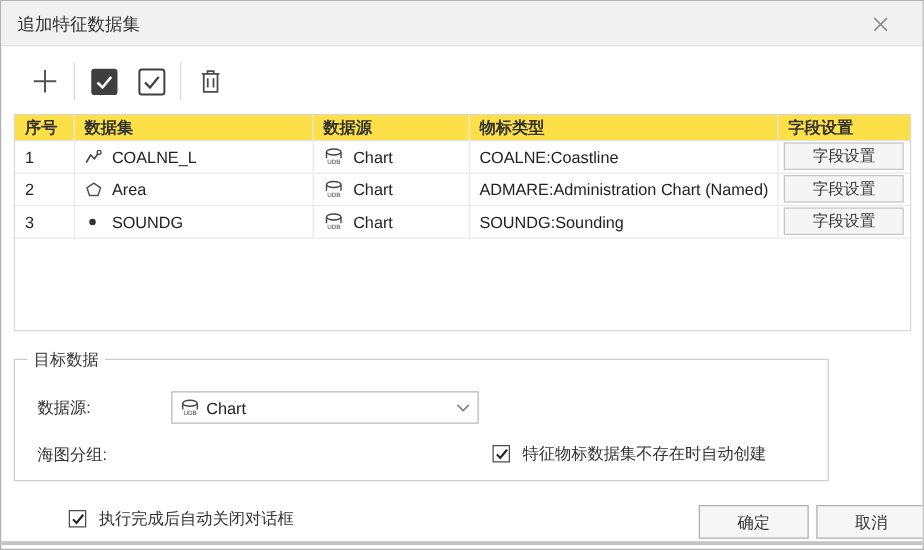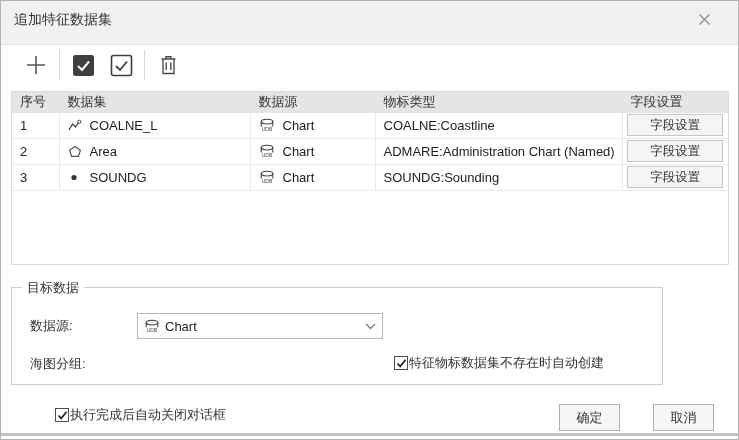--- a/index.html
+++ b/index.html
@@ -1,63 +1,63 @@
 <!DOCTYPE html>
 <html><head>
 <meta charset="utf-8">
 <style>
   * { margin:0; padding:0; box-sizing:border-box; }
   html,body { width:739px; height:440px; background:#fff; font-family:"Liberation Sans","DejaVu Sans",sans-serif; }
   .dialog { position:absolute; top:0; left:0; width:739px; height:440px; background:#fff;
             border:1px solid #b3b3b3; overflow:hidden; }
 
   
-  .titlebar { position:absolute; top:0; left:0; right:0; height:44px; background:#f1f1f1;
+  .titlebar { position:absolute; top:0; left:0; right:0; height:36px; background:#f1f1f1;
               border-bottom:1px solid #e2e2e2; }
   .titlebar .title { position:absolute; left:13px; top:0; line-height:36px; font-size:14px; color:#333; }
   .close-btn { position:absolute; right:14px; top:0; width:40px; height:36px; display:flex;
                align-items:center; justify-content:center; cursor:pointer; }
 
   
   .toolbar { position:absolute; top:44px; left:20px; height:40px; display:flex; align-items:center; }
   .tool-btn { display:flex; align-items:center; justify-content:center; width:30px; height:32px; cursor:pointer; }
   .tool-sep { width:1px; height:30px; background:#d9d9d9; margin:0 8px; }
 
   
   .table-wrap { position:absolute; top:90px; left:10px; width:718px; height:174px;
                 border:1px solid #d9d9d9; background:#fff; }
   table { border-collapse:collapse; table-layout:fixed; width:716px; }
-  th { font-weight:normal; text-align:left; font-size:13px; color:#333; background:#e5e5e5;
+  th { font-weight:bold; text-align:left; font-size:13px; color:#333; background:#fde047;
        height:20px; padding:0 0 0 8px; border-right:1px solid #e4e4e4; border-bottom:1px solid #e4e4e4; }
   td { font-size:13px; color:#222; height:26px; padding:0 0 0 8px;
        border-right:1px solid #e9e9e9; border-bottom:1px solid #e9e9e9; white-space:nowrap; overflow:hidden; }
   th:last-child, td:last-child { border-right:none; }
   .cell-flex { display:flex; align-items:center; gap:8px; }
   .fs-btn { display:block; width:96px; height:22px; margin:0 auto; background:#f5f5f5;
             border:1px solid #c6c6c6; font-size:12.5px; color:#333; text-align:center; line-height:20px;
             font-family:inherit; cursor:pointer; }
   td.action-cell { padding:0 4px; }
 
   
   .groupbox { position:absolute; top:286px; left:10px; width:652px; height:98px;
               border:1px solid #cdcdcd; }
   .groupbox .legend { position:absolute; top:-9px; left:10px; background:#fff; padding:0 5px;
                       font-size:13px; color:#333; }
   .form-label { position:absolute; left:18px; font-size:13px; color:#333; line-height:26px; }
   .combo { position:absolute; left:125px; width:246px; height:26px; background:#fff;
            border:1px solid #b8b8b8; display:flex; align-items:center; padding:0 6px; gap:5px;
            font-size:13px; color:#222; cursor:pointer; }
   .combo .chev { margin-left:auto; }
-  .check-row { position:absolute; display:flex; align-items:center; gap:1px; font-size:13px; color:#333; cursor:pointer; }
+  .check-row { position:absolute; display:flex; align-items:center; gap:10px; font-size:13px; color:#333; cursor:pointer; }
   .cb-box { width:14px; height:14px; background:#fff; border:1.5px solid #4d4d4d; display:flex;
             align-items:center; justify-content:center; flex:none; }
 
   
   .footer-check { left:14px; top:405px;padding-left:40px; }
-  .dlg-btn { position:absolute; top:403px; width:61px; height:27px; background:#f6f6f6;
+  .dlg-btn { position:absolute; top:403px; width:88px; height:27px; background:#f6f6f6;
              border:1px solid #b0b0b0; font-size:13px; color:#333; font-family:inherit; cursor:pointer; }
   .btn-ok { left:558px; }
   .btn-cancel { left:652px; }
   .bottom-strip { position:absolute; left:0; right:0; bottom:3px; height:3px; background:#c3c3c3; }
 
   svg { display:block; }
 </style>
 </head>
 <body>
 

